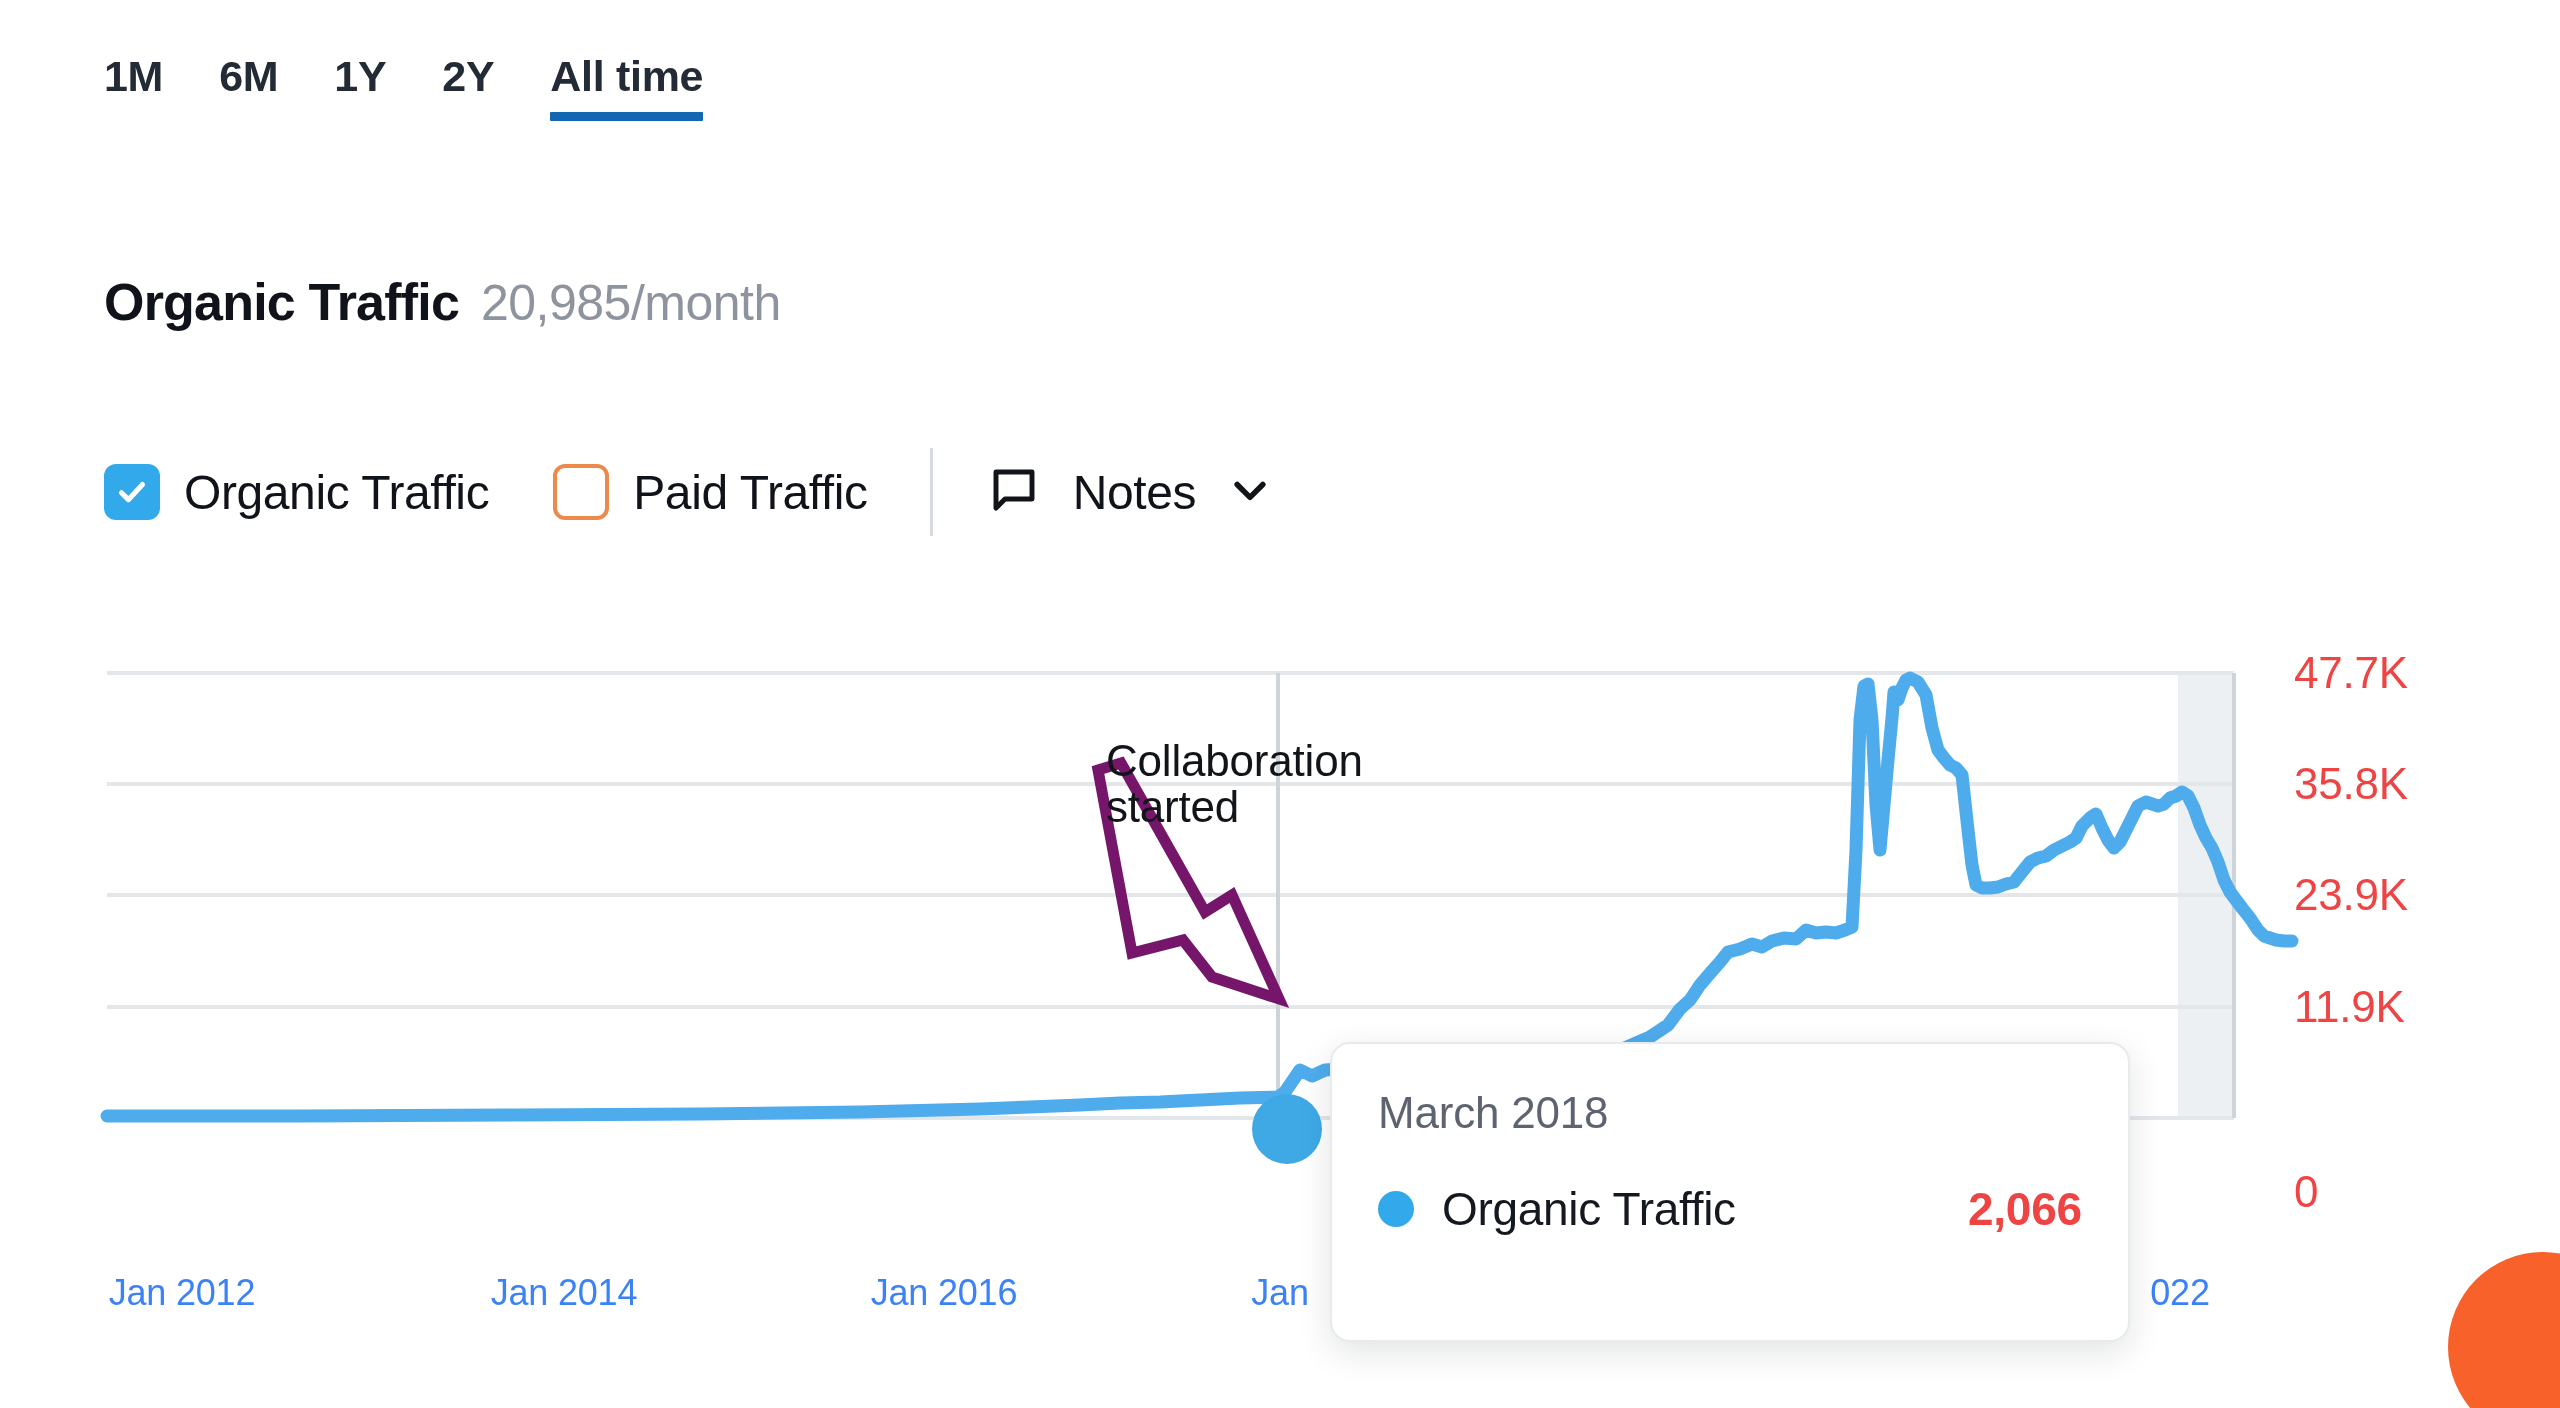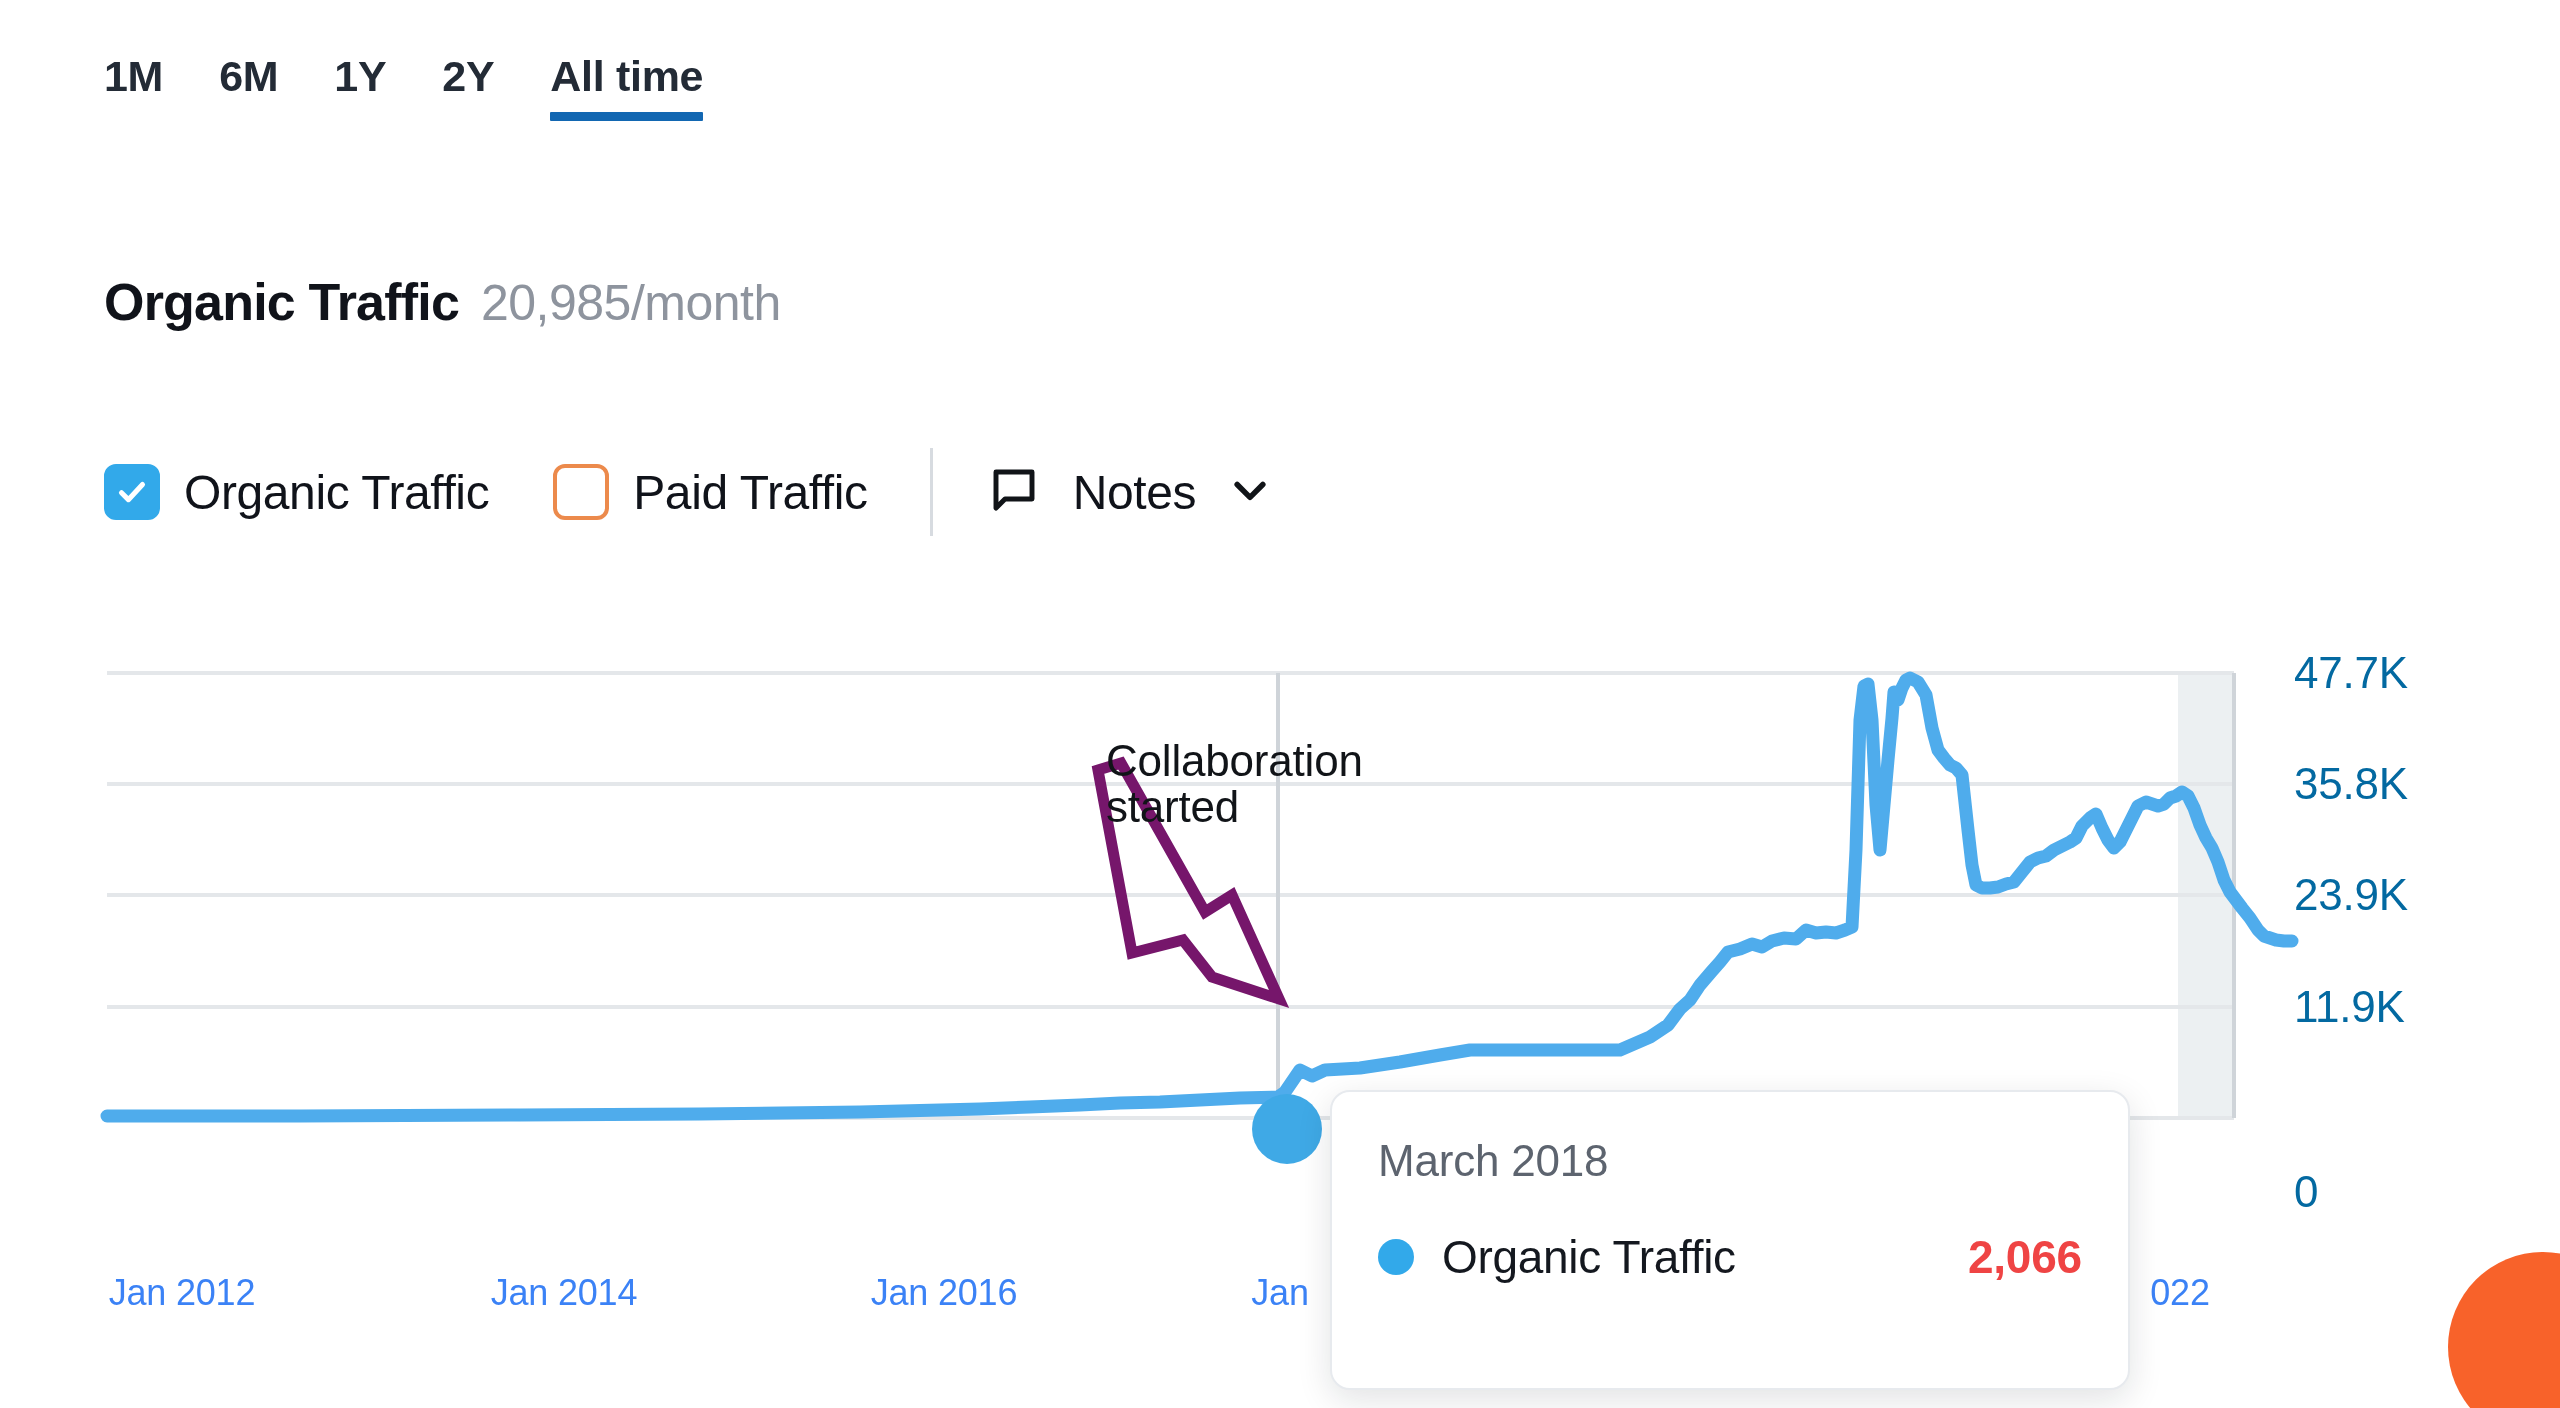--- a/index.html
+++ b/index.html
@@ -95,21 +95,21 @@
   .notes-label { font-size: 48px; color: #10131a; letter-spacing: -0.4px; }
 
   
   .chart-wrap { position: absolute; left: 0; top: 600px; width: 2560px; height: 808px; }
   svg.chart { display: block; }
 
   .ylab {
     position: absolute;
     left: 2294px;
     font-size: 44px;
-    color: #0369a1;
+    color: #ef4444;
     letter-spacing: -0.2px;
     transform: translateY(-50%);
     white-space: nowrap;
   }
   .xlab {
     position: absolute;
     font-size: 36px;
     color: #3b82f6;
     letter-spacing: -0.2px;
     transform: translateX(-50%);
@@ -129,21 +129,20 @@
   
   .tooltip {
     position: absolute;
     left: 1330px; top: 1042px;
     width: 800px; height: 300px;
     background: #ffffff;
     border: 2px solid #e7eaee;
     border-radius: 20px;
     box-shadow: 0 10px 34px rgba(20,24,32,0.12);
     padding: 44px 46px;
-    margin-top: 48px;
   }
   .tt-date { font-size: 44px; color: #5d646f; letter-spacing: -0.2px; }
   .tt-row {
     margin-top: 44px;
     display: flex; align-items: center;
   }
   .tt-dot {
     width: 36px; height: 36px; border-radius: 50%;
     background: #32a9ea; flex: 0 0 auto; margin-right: 28px;
   }

